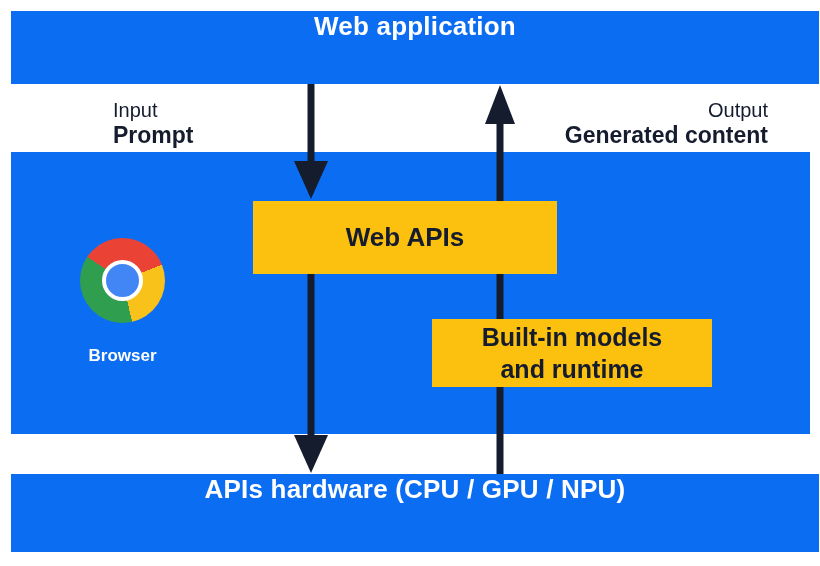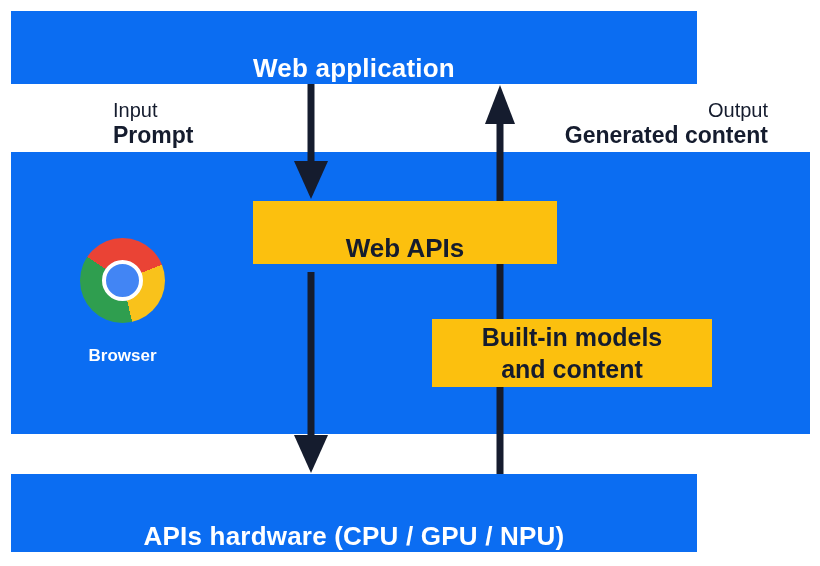--- a/index.html
+++ b/index.html
@@ -11,41 +11,41 @@
     --chrome-yellow:#f9c21b;
     --chrome-green:#2f9e4f;
     --chrome-blue:#4285f4;
   }
   html,body{margin:0;padding:0;background:#fff;}
   .canvas{
     position:relative;width:820px;height:566px;background:var(--white);
     font-family:"Liberation Sans","DejaVu Sans",sans-serif;overflow:hidden;
   }
   .bar{
-    position:absolute;left:11px;width:686px;background:var(--blue);
-    display:flex;align-items:flex-end;justify-content:center;z-index:1;
+    position:absolute;left:11px;width:808px;background:var(--blue);
+    display:flex;align-items:flex-start;justify-content:center;z-index:1;
   }
   .bar-top{top:11px;height:73px;}
   .bar-bottom{top:474px;height:78px;}
   .bar-label{color:var(--white);font-weight:700;font-size:26px;letter-spacing:.2px;}
   .mid-block{position:absolute;left:11px;top:152px;width:799px;height:282px;background:var(--blue);z-index:1;}
   .io{position:absolute;top:99px;z-index:3;color:var(--navy);}
   .io-input{left:113px;text-align:left;}
   .io-output{right:52px;text-align:right;}
   .io-title{font-size:20px;font-weight:400;line-height:23px;}
   .io-value{font-size:23px;font-weight:700;line-height:27px;}
   .arrows{position:absolute;left:0;top:0;width:820px;height:566px;z-index:2;}
   .arrows line{stroke:var(--navy);stroke-width:7;}
   .arrows polygon{fill:var(--navy);}
   .ybox{
     position:absolute;background:var(--yellow);z-index:3;color:var(--navy);
     display:flex;flex-direction:column;align-items:center;justify-content:center;
     font-weight:700;text-align:center;
   }
-  .ybox-webapis{left:253px;top:201px;width:304px;height:63px;font-size:26px;justify-content:flex-end;}
+  .ybox-webapis{left:253px;top:201px;width:304px;height:73px;font-size:26px;}
   .ybox-builtin{left:432px;top:319px;width:280px;height:68px;font-size:25px;line-height:32px;}
   .chrome{
     position:absolute;left:80px;top:238px;width:85px;height:85px;border-radius:50%;z-index:3;
     background:conic-gradient(from 68deg,
       var(--chrome-yellow) 0deg 99deg,
       var(--chrome-green) 99deg 236deg,
       var(--chrome-red) 236deg 360deg);
   }
   .chrome-hub{
     position:absolute;left:22px;top:22px;width:33px;height:33px;border-radius:50%;
@@ -91,21 +91,21 @@
       <polygon points="485,124 515,124 500,85"></polygon>
     </g>
   </svg>
 
   <div class="ybox ybox-webapis">
     <span>Web APIs</span>
   </div>
 
   <div class="ybox ybox-builtin">
     <span>Built-in models</span>
-    <span>and content</span>
+    <span>and runtime</span>
   </div>
 
   <div class="chrome">
     <div class="chrome-hub"></div>
   </div>
 
   <div class="browser-label">Browser</div>
 
   <div class="bar bar-bottom">
     <span class="bar-label">APIs hardware (CPU / GPU / NPU)</span>

